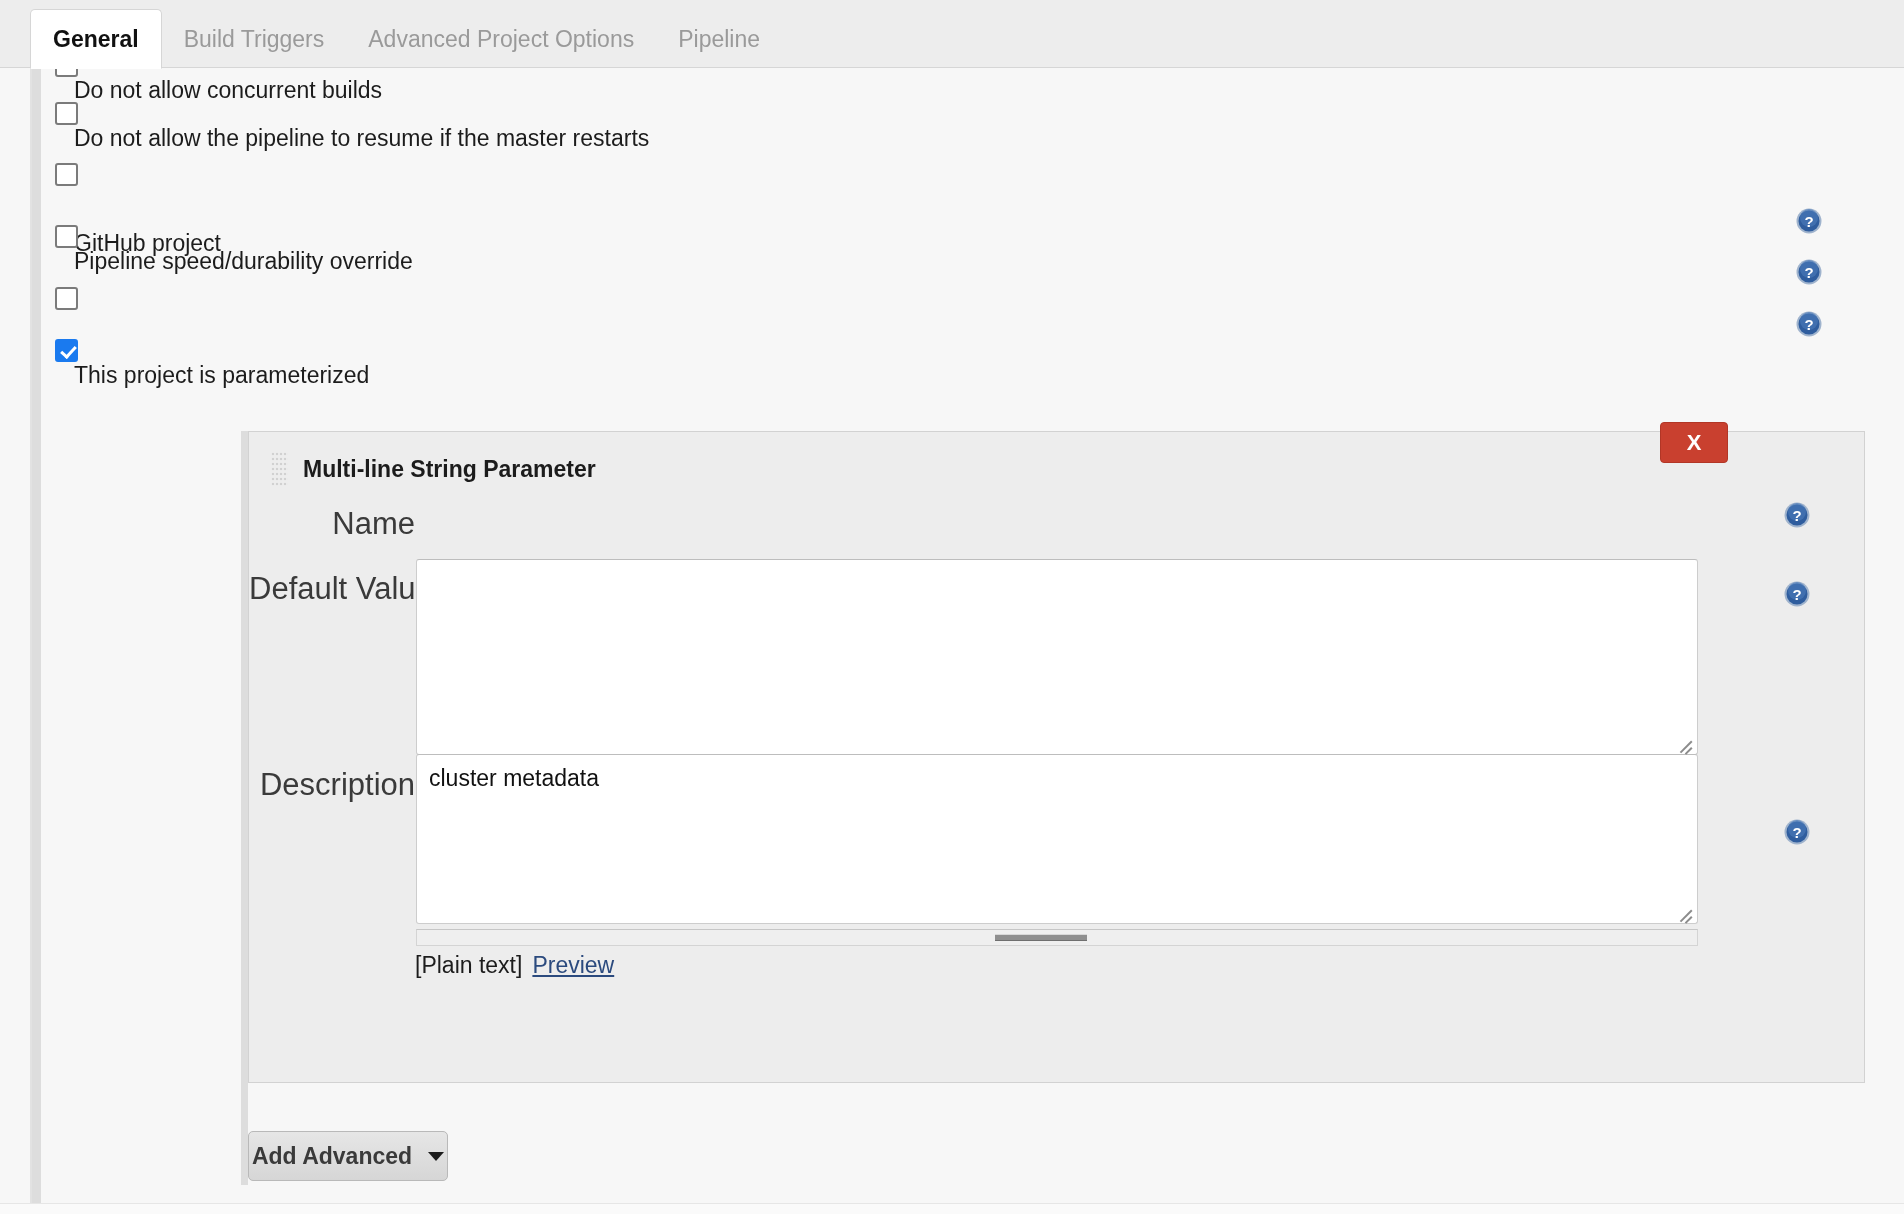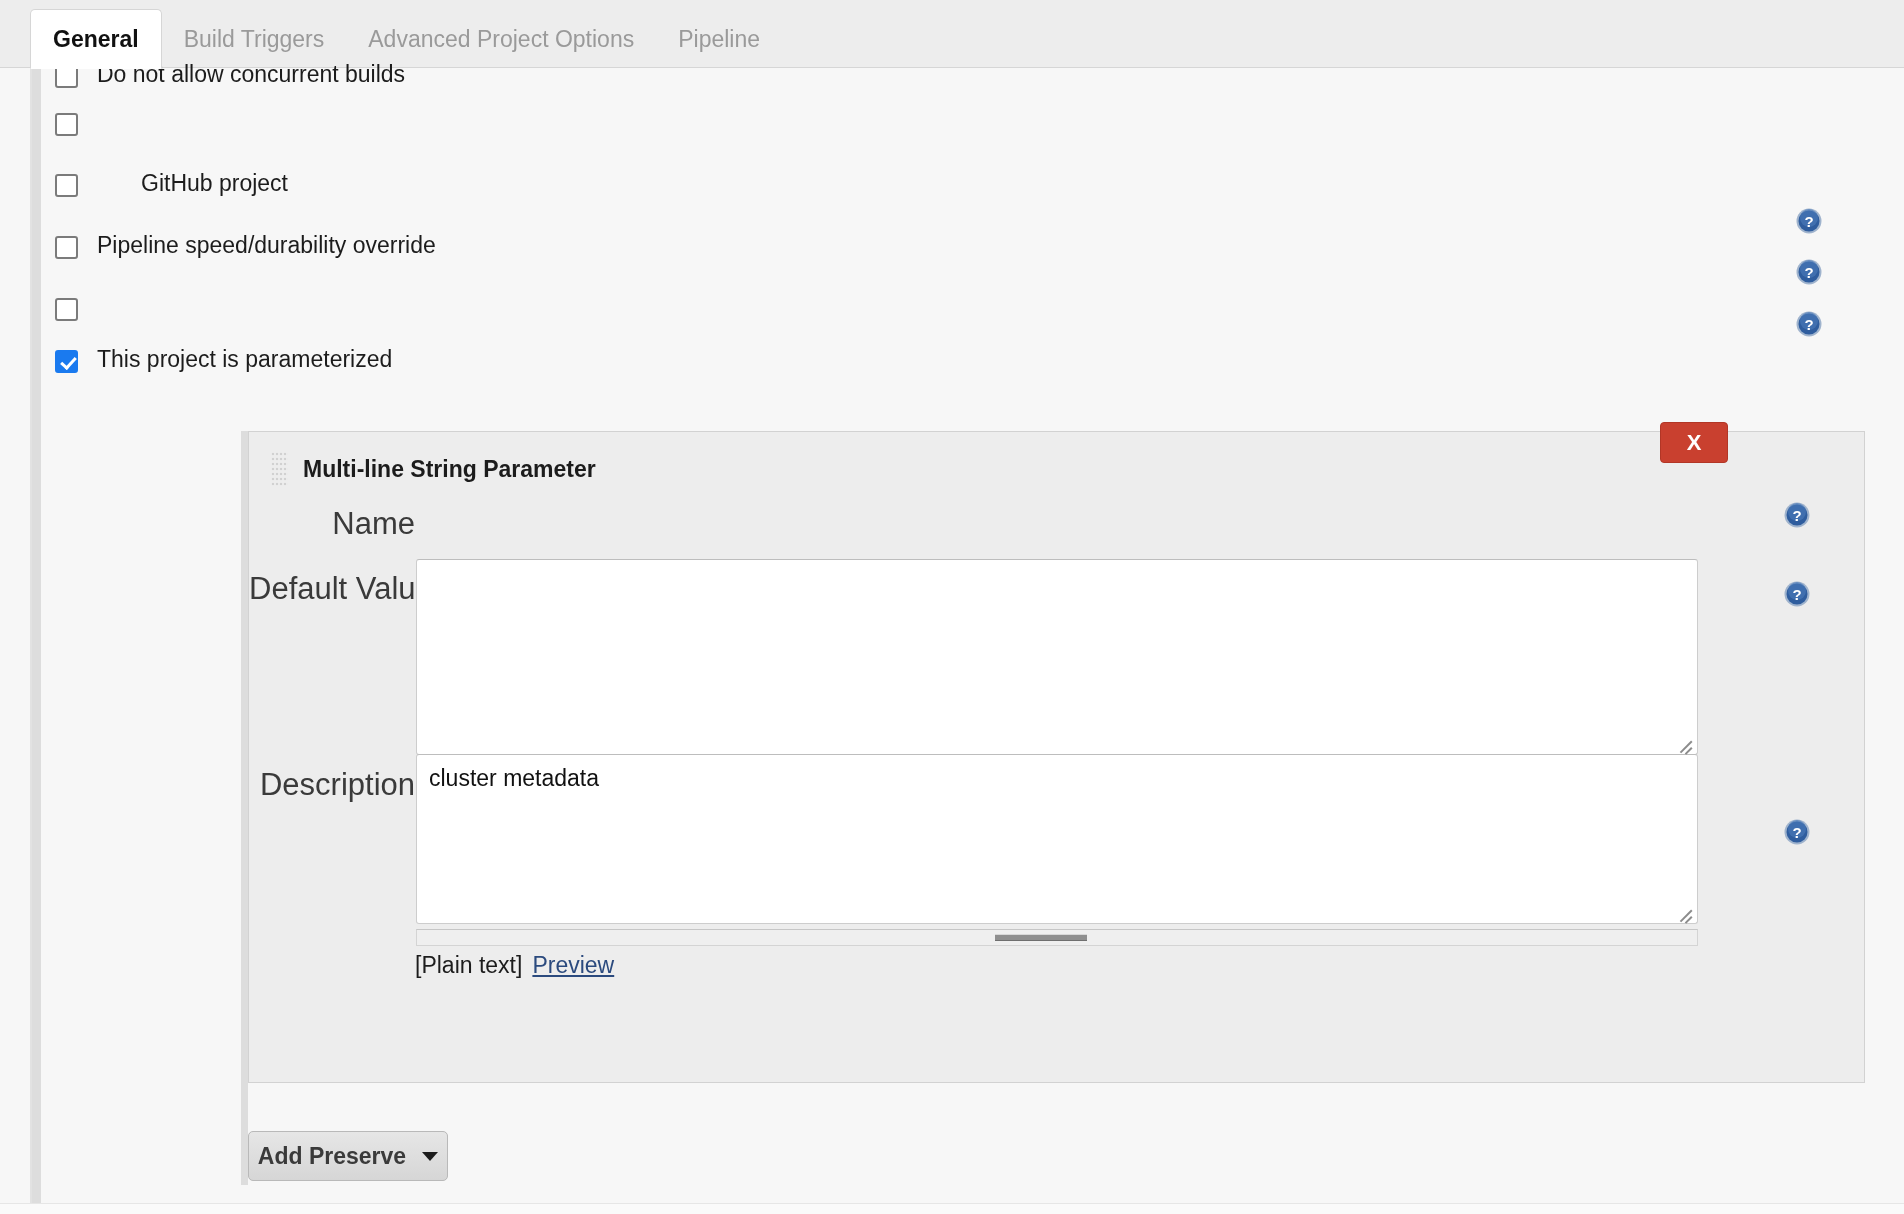--- a/index.html
+++ b/index.html
@@ -66,22 +66,23 @@
   .body-bg {
     position: absolute; left: 41px; top: 0;
     width: 1863px; height: 1146px;
     background: #f7f7f7;
   }
 
   
   .cbrow {
     position: absolute; left: 55px;
     height: 34px;
-    display: flex; align-items: flex-end;
-    cursor: pointer;
+    display: flex; align-items: flex-start;
+    cursor: pointer;
+    flex-direction: column;
   }
   .cbox {
     width: 23px; height: 23px;
     border: 2px solid #7b7b7b;
     border-radius: 3px;
     background: #ffffff;
     flex: none;
   }
   .cbox.checked {
     background: #1a7aef;
@@ -296,20 +297,21 @@
     <div class="rail-inner"></div>
     <div class="body-bg"></div>
 
     <div class="cbrow" style="top:-14px;">
       <span class="cbox"></span>
       <span class="cblabel">Do not allow concurrent builds</span>
     </div>
 
     <div class="cbrow" style="top:34px;">
       <span class="cbox"></span>
+      <span class="cblabel">Do not allow the pipeline to resume if the master restarts</span>
     </div>
 
     <div class="cbrow" style="top:95px;gap:44px;">
       <span class="cbox"></span>
       <span class="cblabel">GitHub project</span>
     </div>
 
     <div class="cbrow" style="top:157px;">
       <span class="cbox"></span>
       <span class="cblabel">Pipeline speed/durability override</span>
@@ -403,19 +405,19 @@
     <div class="help" style="left:1784px; top:751px;">
       <svg viewBox="0 0 26 26" xmlns="http://www.w3.org/2000/svg">
         <circle cx="13" cy="13" r="12.5" fill="#9fb3cd"></circle>
         <circle cx="13" cy="13" r="10.5" fill="#2f5d9e"></circle>
         <circle cx="13" cy="10" r="9" fill="#4a7ab8" opacity=".65"></circle>
         <text x="13" y="19" font-family="Liberation Sans, sans-serif" font-size="15" font-weight="bold" fill="#ffffff" text-anchor="middle">?</text>
       </svg>
     </div>
 
     <div class="addbtn">
-      <span class="txt">Add Preserve</span>
+      <span class="txt">Add Advanced</span>
       <span class="caret"></span>
     </div>
 
     <div class="bottom-strip"></div>
   </div>
 </div>
 
 </body></html>

